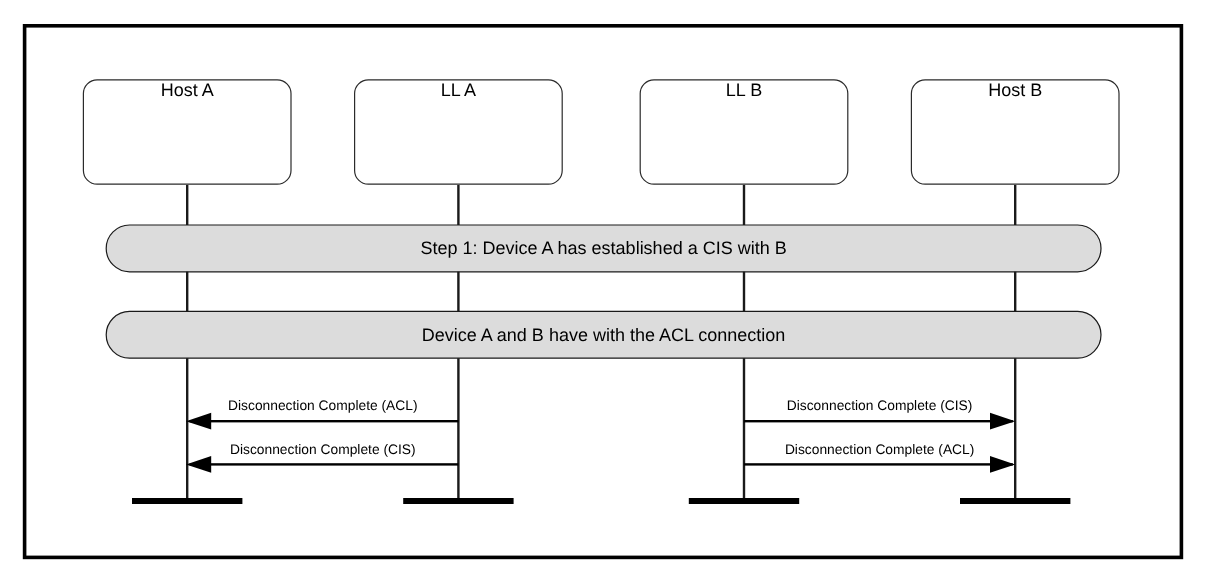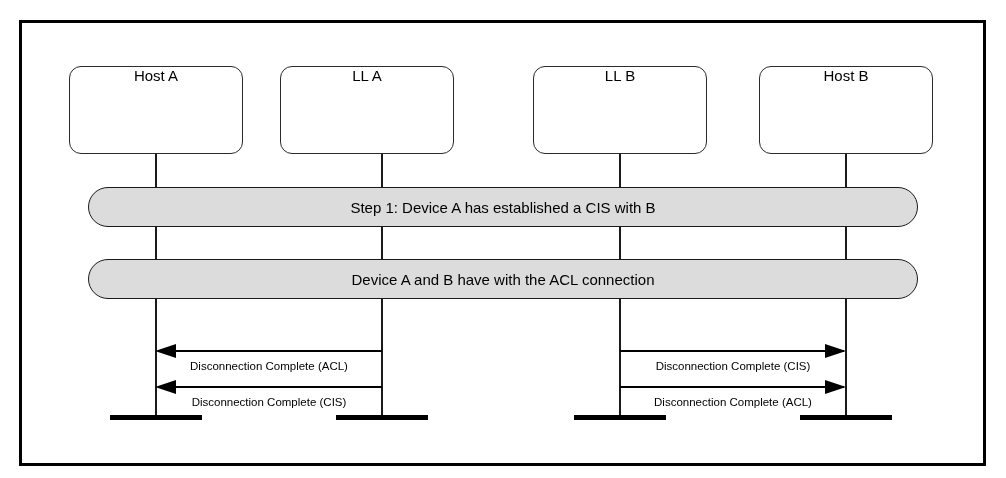--- a/index.html
+++ b/index.html
@@ -61,21 +61,20 @@
     height: 2px;
     background: #000000;
   }
   .msg-label {
     width: 226px;
     height: 15px;
     text-align: center;
     font-size: 11.5px;
     line-height: 15px;
     white-space: nowrap;
-    margin-top: 27px;
   }
   .arrowhead {
     width: 0;
     height: 0;
     border-top: 7px solid transparent;
     border-bottom: 7px solid transparent;
   }
   .arrowhead.west { border-right: 21px solid #000000; }
   .arrowhead.east { border-left: 21px solid #000000; }
   .terminator {
@@ -93,21 +92,21 @@
   <div class="abs frame"></div>
 
   <div class="abs lifeline" style="left:155.25px"></div>
   <div class="abs lifeline" style="left:381.25px"></div>
   <div class="abs lifeline" style="left:619.25px"></div>
   <div class="abs lifeline" style="left:845.25px"></div>
 
   <div class="abs entity" style="left:69px">
     <span>Host A</span>
   </div>
-  <div class="abs entity" style="left:280px">
+  <div class="abs entity" style="left:295px">
     <span>LL A</span>
   </div>
   <div class="abs entity" style="left:533px">
     <span>LL B</span>
   </div>
   <div class="abs entity" style="left:759px">
     <span>Host B</span>
   </div>
 
   <div class="abs banner" style="top:187px">

